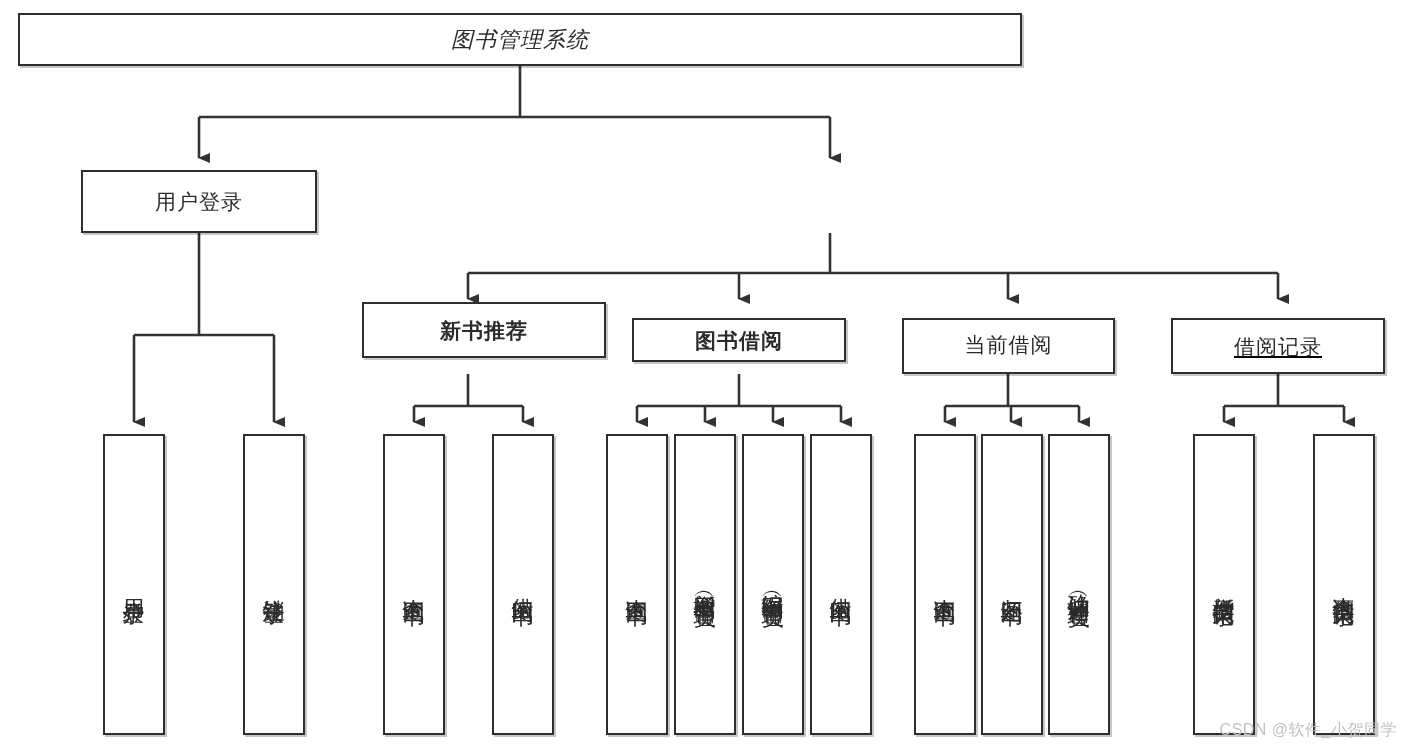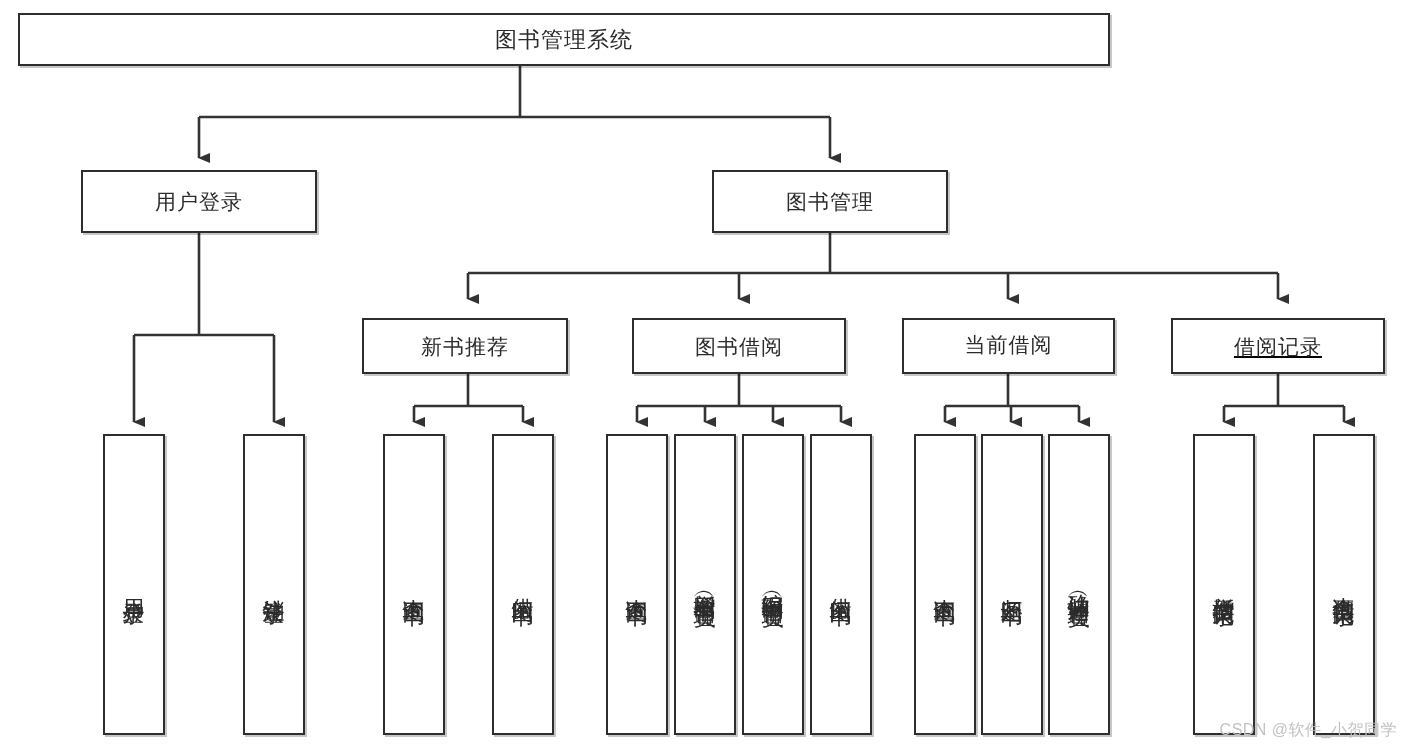--- a/index.html
+++ b/index.html
@@ -72,35 +72,32 @@
       <path d="M1011,406 L1011,422" marker-end="url(#arw)"></path>
       <path d="M1079,406 L1079,422" marker-end="url(#arw)"></path>
 
       <path d="M1278,374 L1278,406"></path>
       <path d="M1224,406 L1344,406"></path>
       <path d="M1224,406 L1224,422" marker-end="url(#arw)"></path>
       <path d="M1344,406 L1344,422" marker-end="url(#arw)"></path>
     </g>
   </svg>
 
-  <div class="node h root" style="left:18px;top:13px;width:1092px;height:53px;">
+  <div class="node h root" style="left:18px;top:13px;width:1004px;height:53px;font-style:italic;">
     <span class="lbl">图书管理系统</span>
   </div>
 
   <div class="node h" style="left:81px;top:170px;width:236px;height:63px;">
     <span class="lbl">用户登录</span>
   </div>
-  <div class="node h" style="left:712px;top:170px;width:236px;height:63px;">
-    <span class="lbl">图书管理</span>
-  </div>
 
-  <div class="node h" style="left:362px;top:318px;width:206px;height:56px;">
+  <div class="node h" style="left:362px;top:302px;width:244px;height:56px;font-weight:bold;">
     <span class="lbl">新书推荐</span>
   </div>
-  <div class="node h" style="left:632px;top:318px;width:214px;height:56px;">
+  <div class="node h" style="left:632px;top:318px;width:214px;height:44px;font-weight:bold;">
     <span class="lbl">图书借阅</span>
   </div>
   <div class="node h" style="left:902px;top:318px;width:213px;height:56px;font-family:Liberation Mono, monospace;">
     <span class="lbl">当前借阅</span>
   </div>
   <div class="node h" style="left:1171px;top:318px;width:214px;height:56px;text-decoration:underline;">
     <span class="lbl">借阅记录</span>
   </div>
 
   <div class="node v" style="left:103px;top:434px;width:62px;height:301px;">

